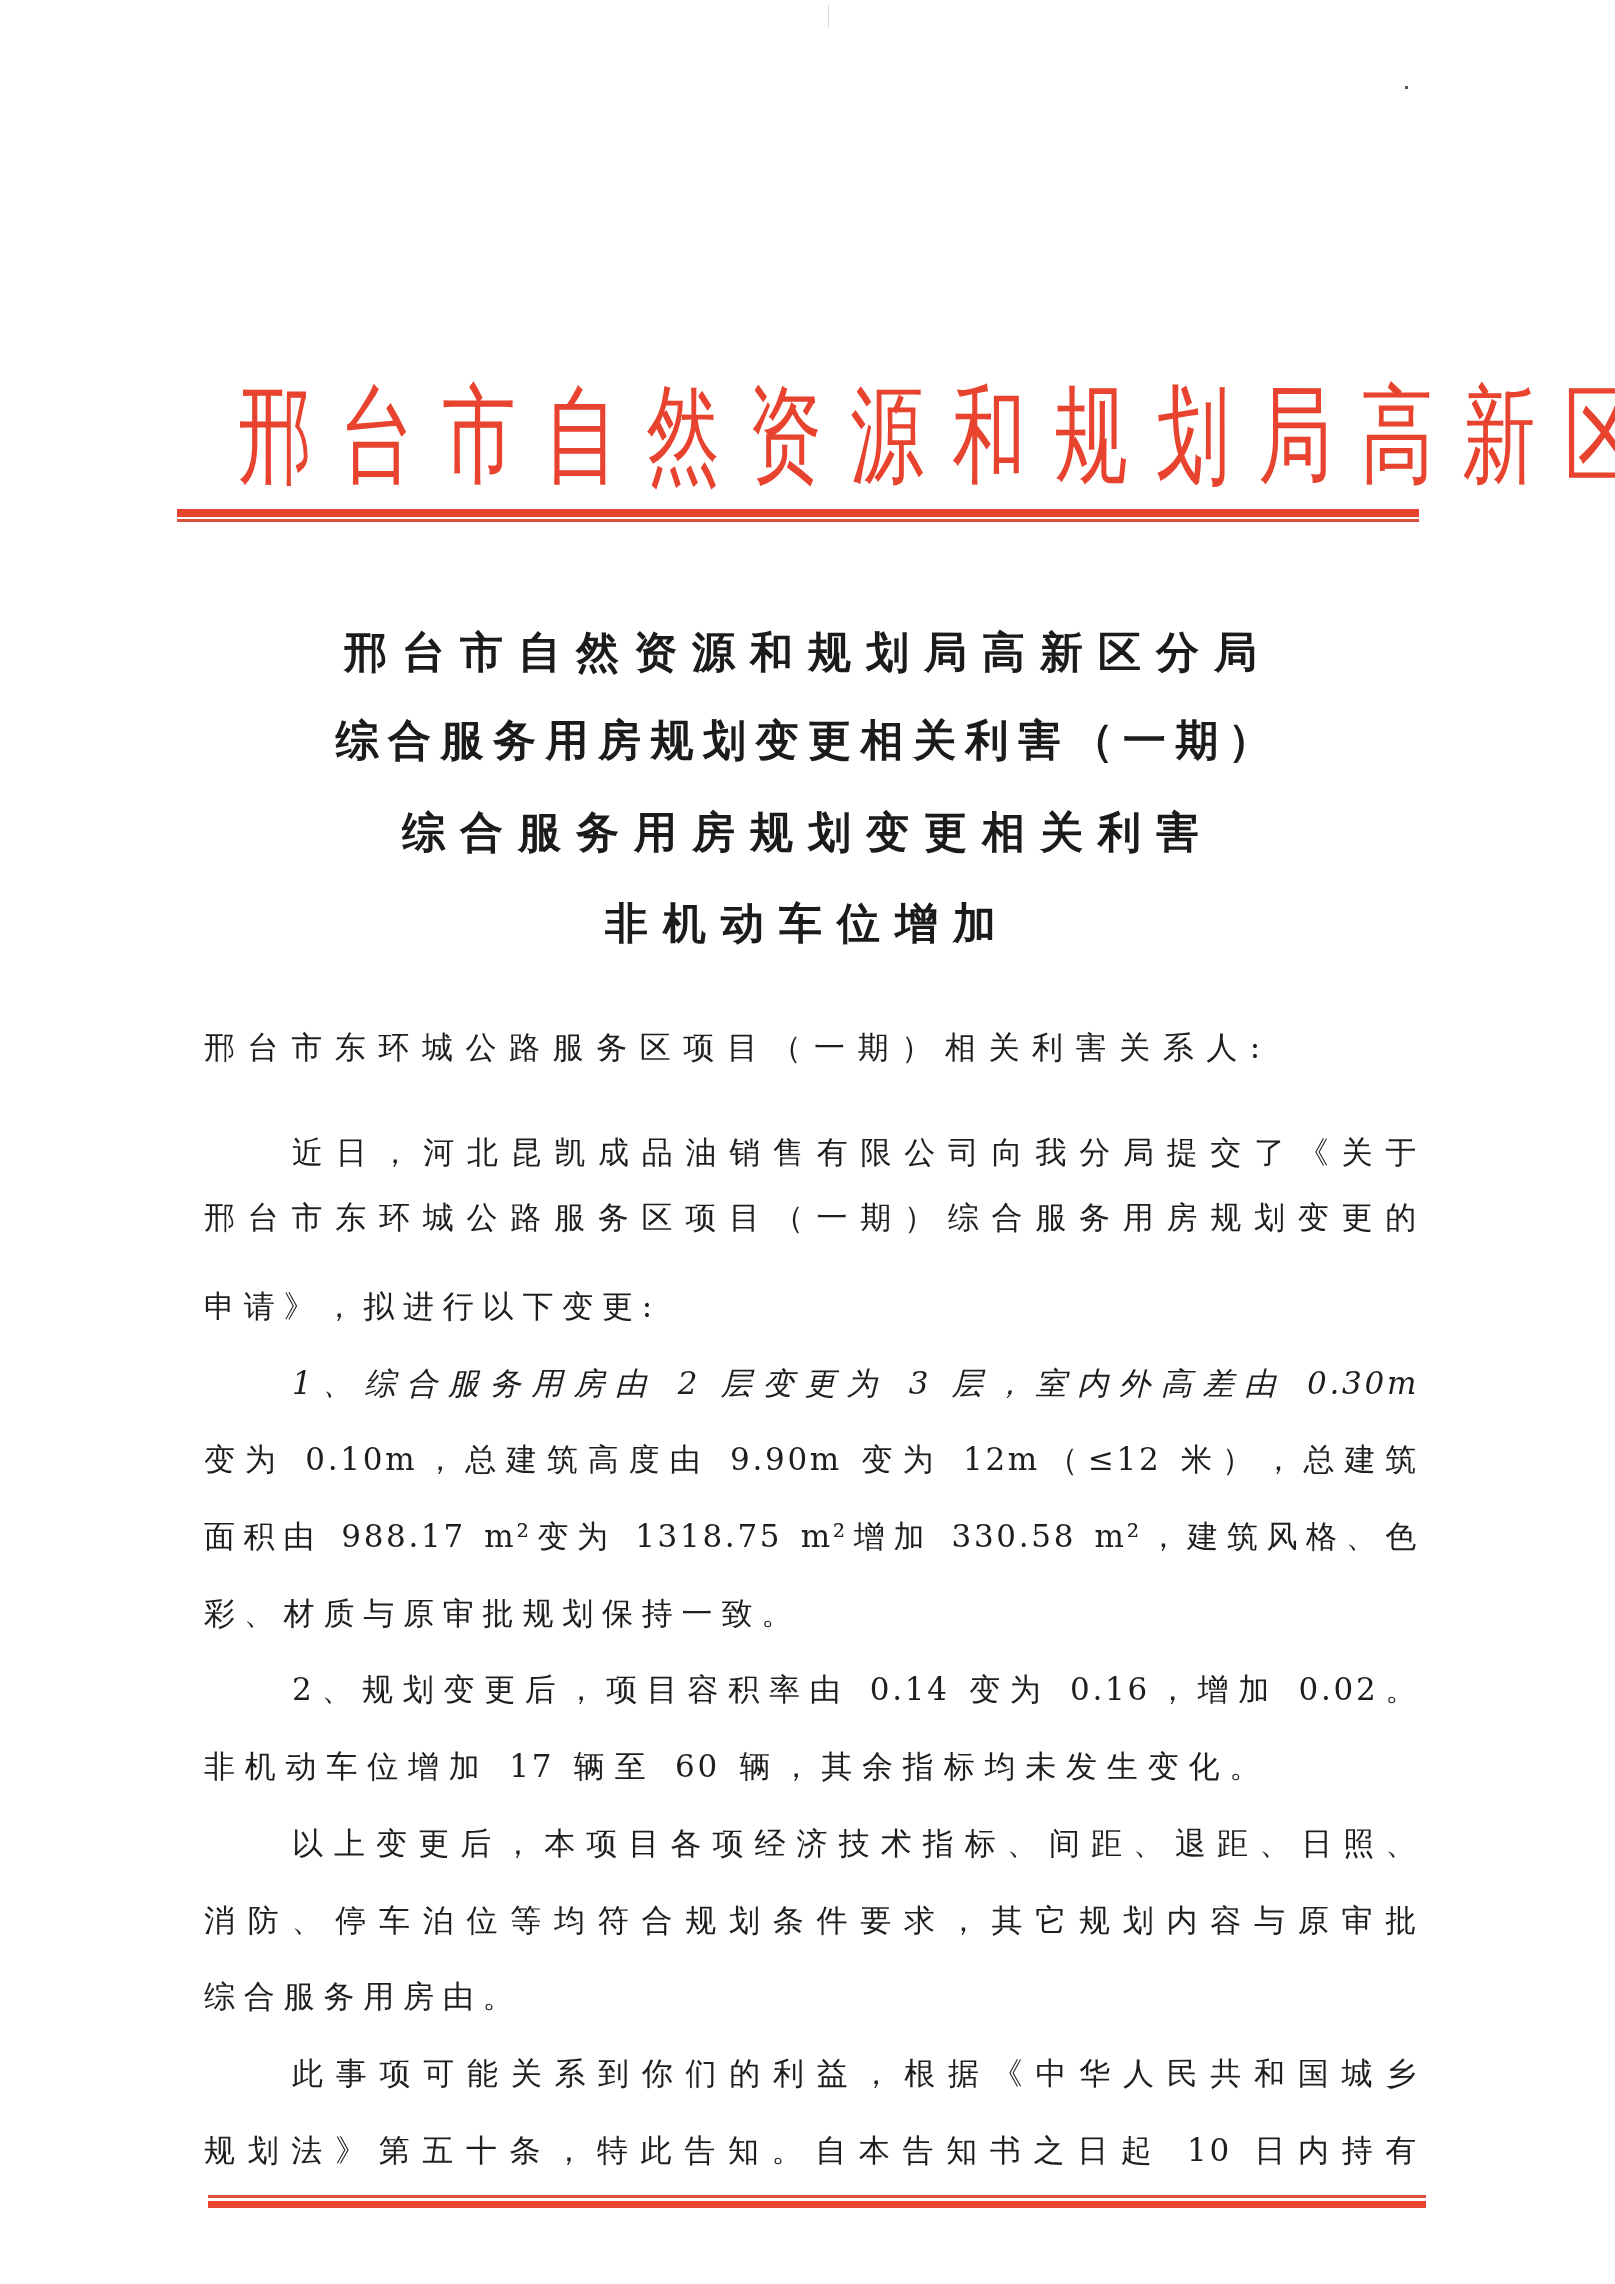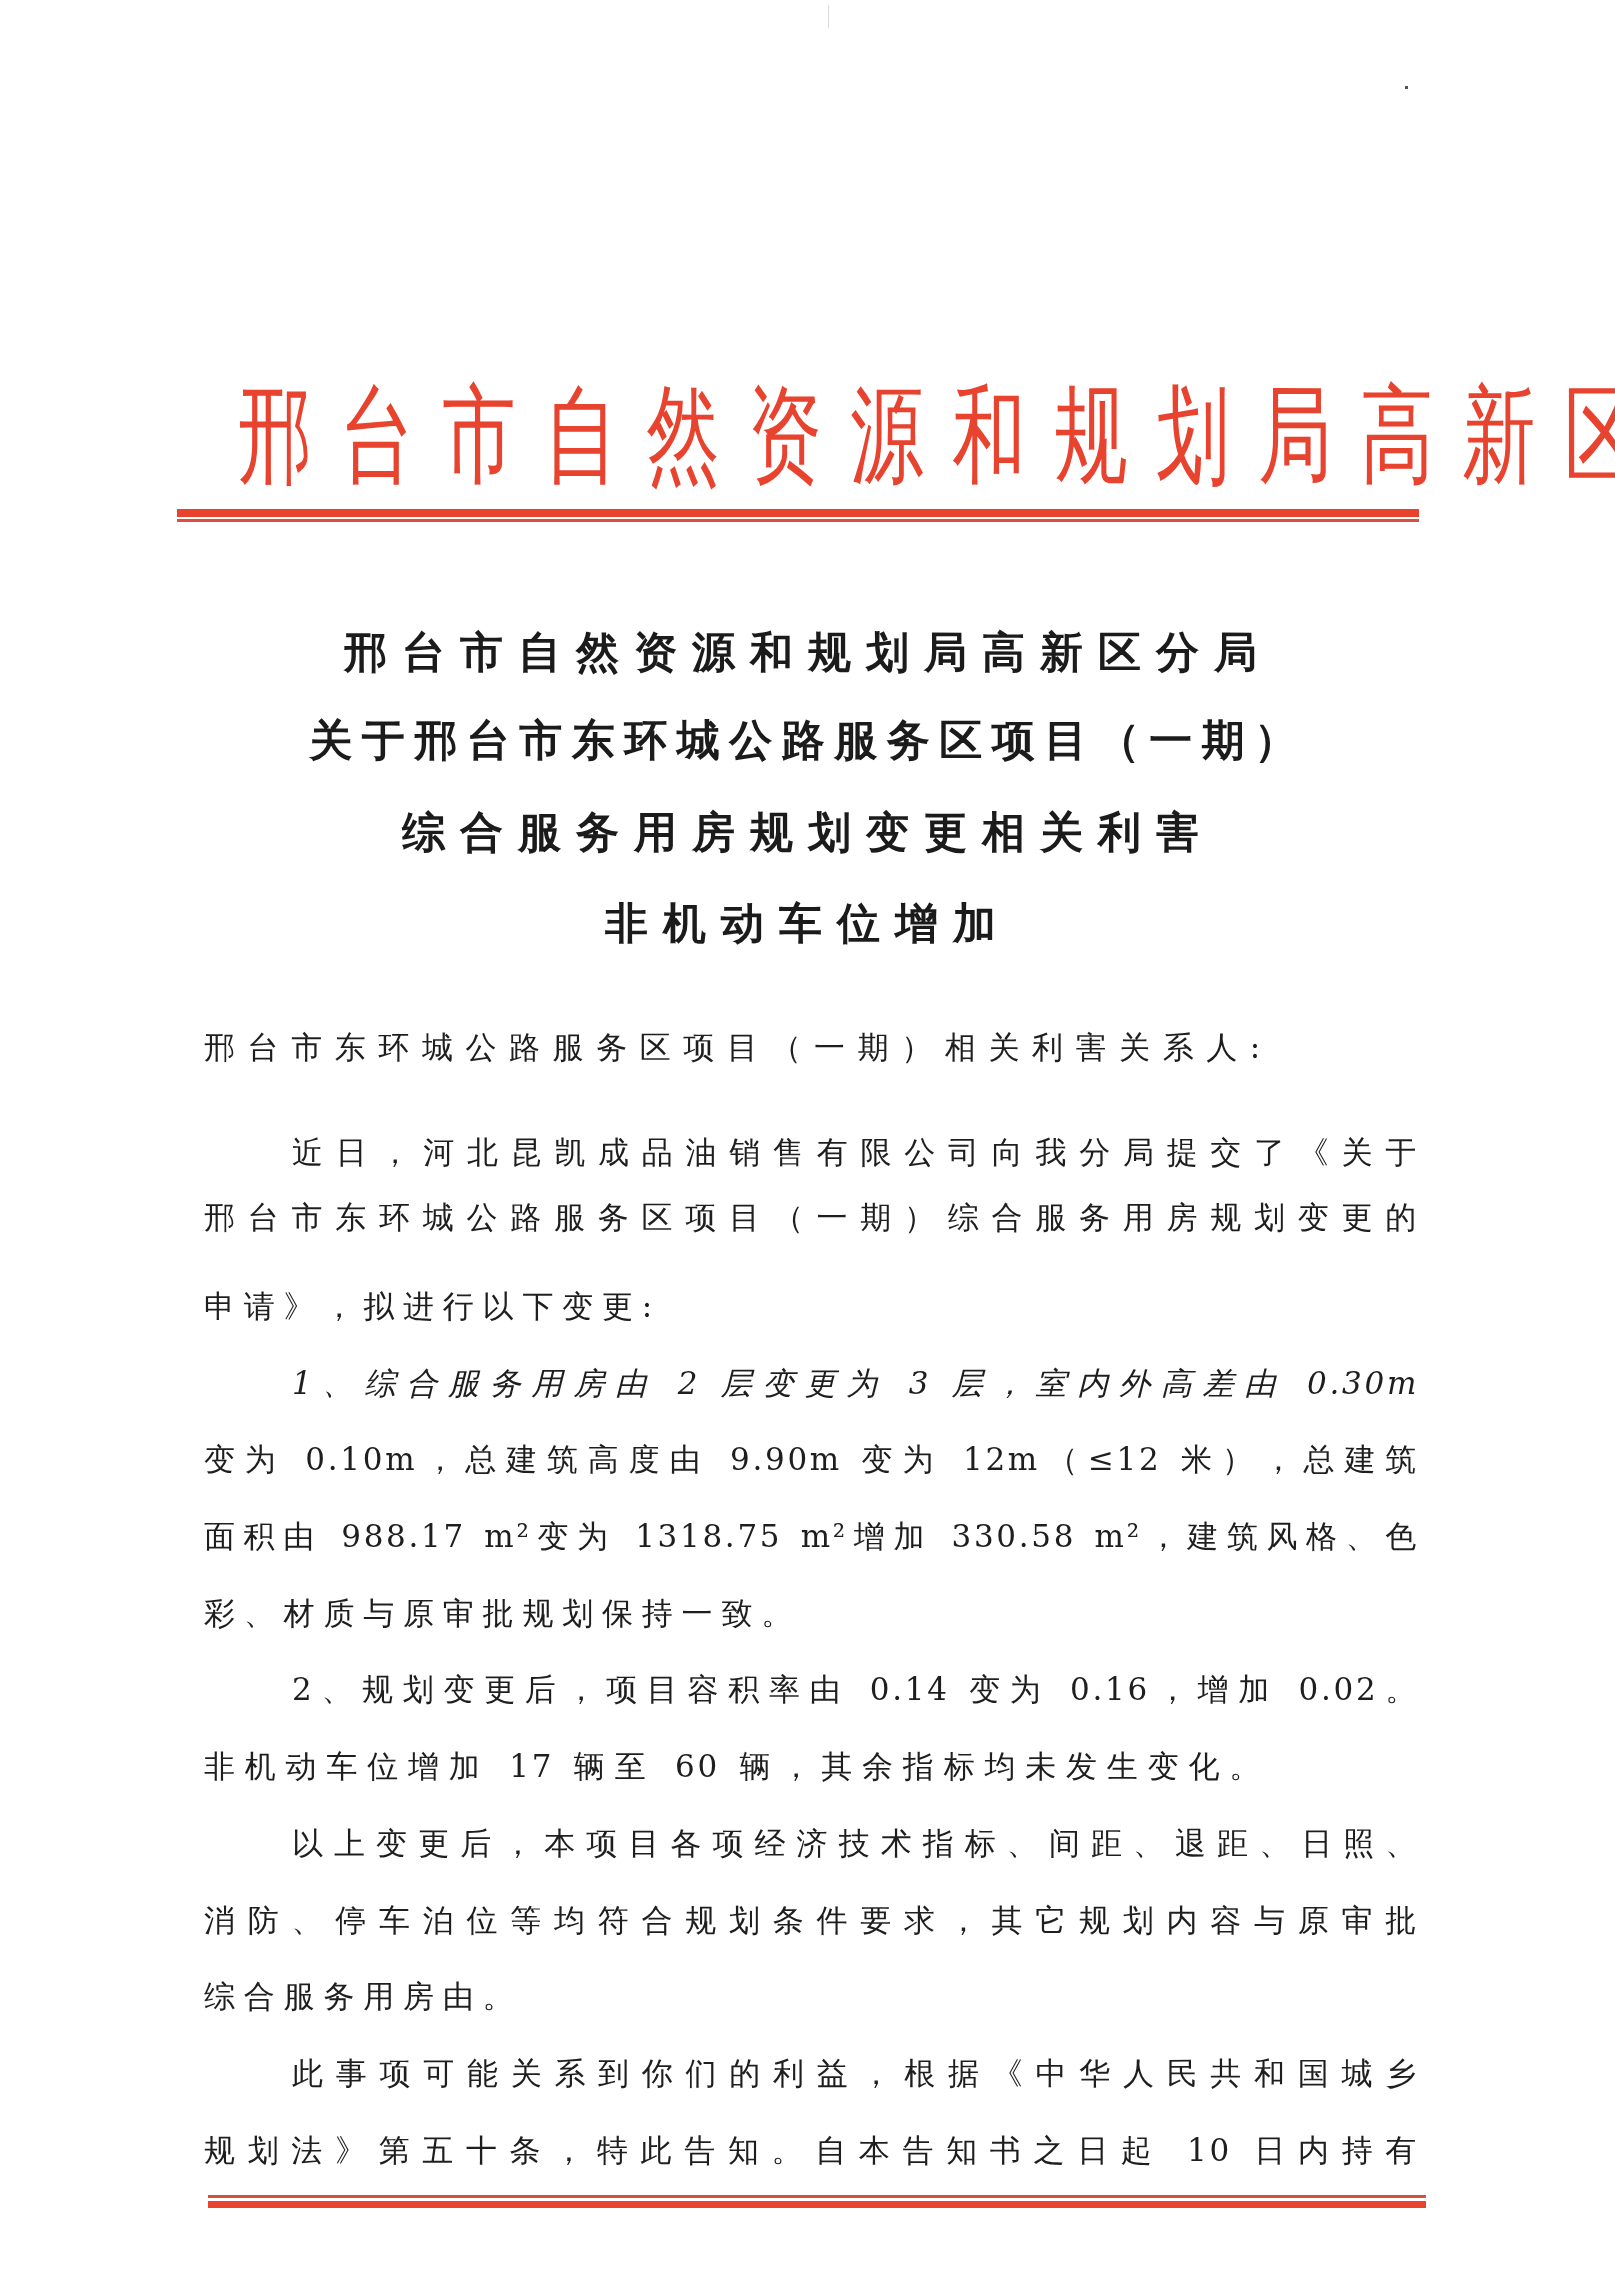--- a/index.html
+++ b/index.html
@@ -101,21 +101,21 @@
   <span>高</span>
   <span>新</span>
   <span>区</span>
 
 </div>
 
 <div class="rule" style="left:177px;top:509px;width:1242px;height:7.5px;"></div>
 <div class="rule thin" style="left:177px;top:519px;width:1242px;height:2.7px;"></div>
 
 <div class="title-line" style="top:618px;">邢台市自然资源和规划局高新区分局</div>
-<div class="title-line" style="top:706px;letter-spacing:9.5px;">关于邢台市东环城公路服务区项目（一期）</div>
+<div class="title-line" style="top:706px;letter-spacing:9.5px;">综合服务用房规划变更相关利害（一期）</div>
 <div class="title-line" style="top:798px;">综合服务用房规划变更相关利害</div>
 <div class="title-line" style="top:889px;">非机动车位增加</div>
 
 <div class="body-line" style="top:1023px;width:1059px;">邢台市东环城公路服务区项目（一期）相关利害关系人:</div>
 
 <div class="body-line indent" style="top:1128px;">近日，河北昆凯成品油销售有限公司向我分局提交了《关于</div>
 <div class="body-line" style="top:1193px;">邢台市东环城公路服务区项目（一期）综合服务用房规划变更的</div>
 <div class="body-line short" style="top:1282px;">申请》，拟进行以下变更:</div>
 
 <div class="body-line indent" style="top:1359px;font-style:italic;">1、综合服务用房由 2 层变更为 3 层，室内外高差由 0.30m</div>

